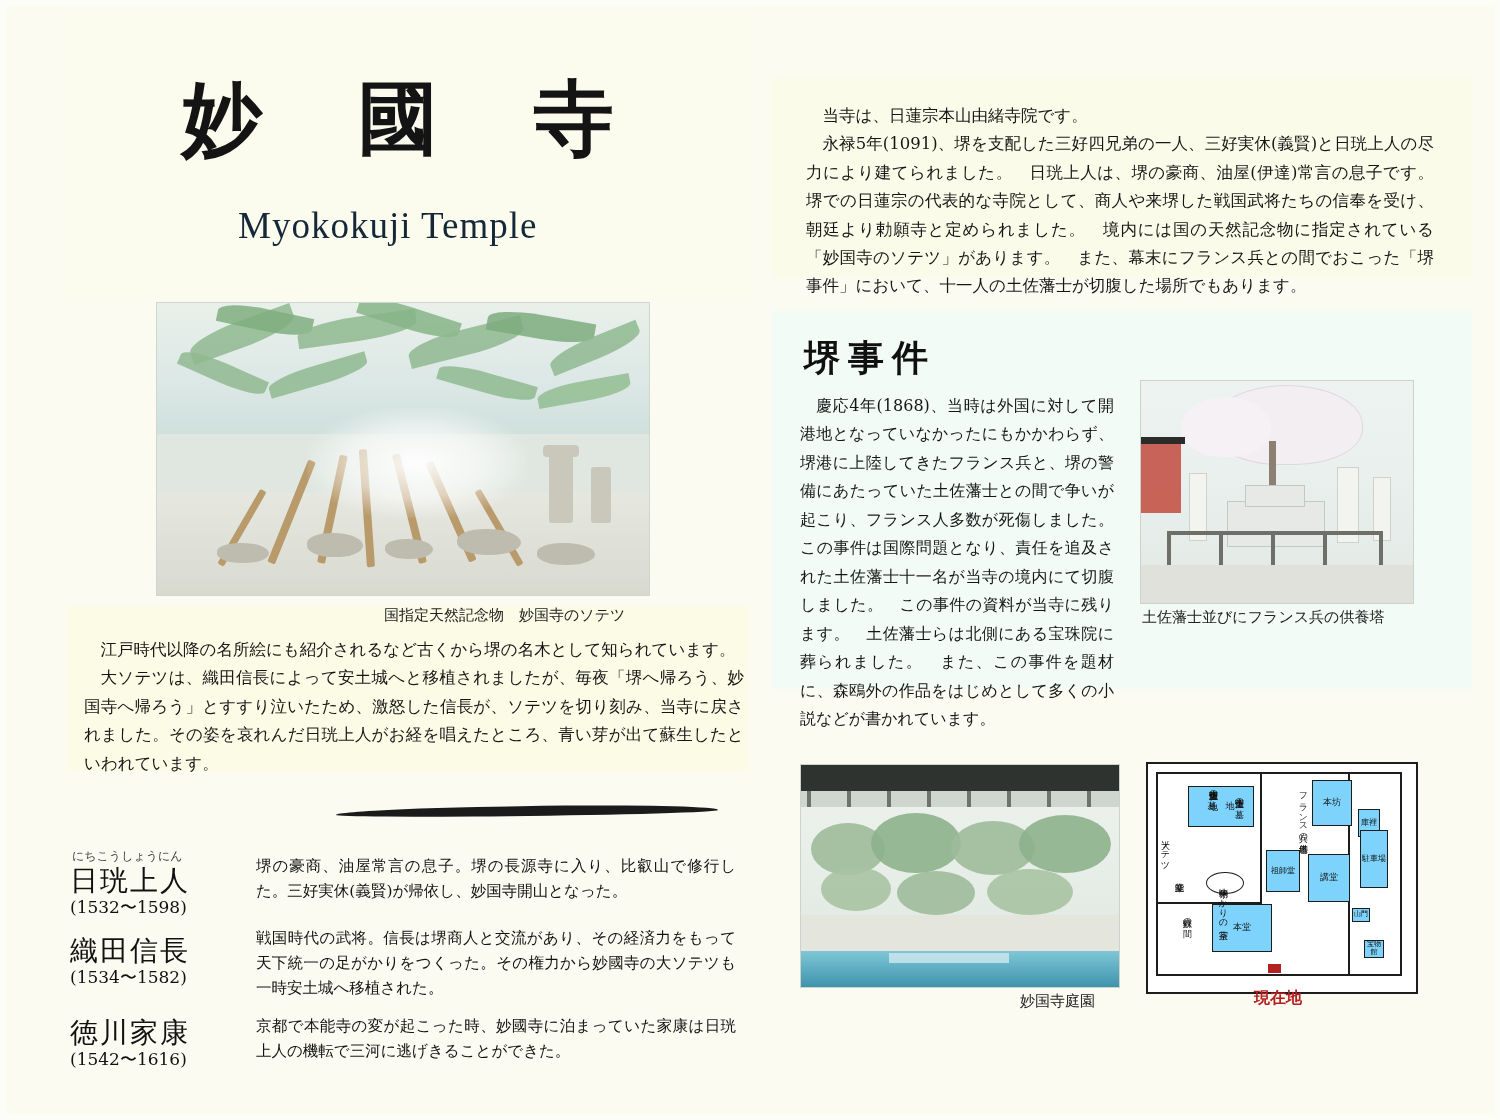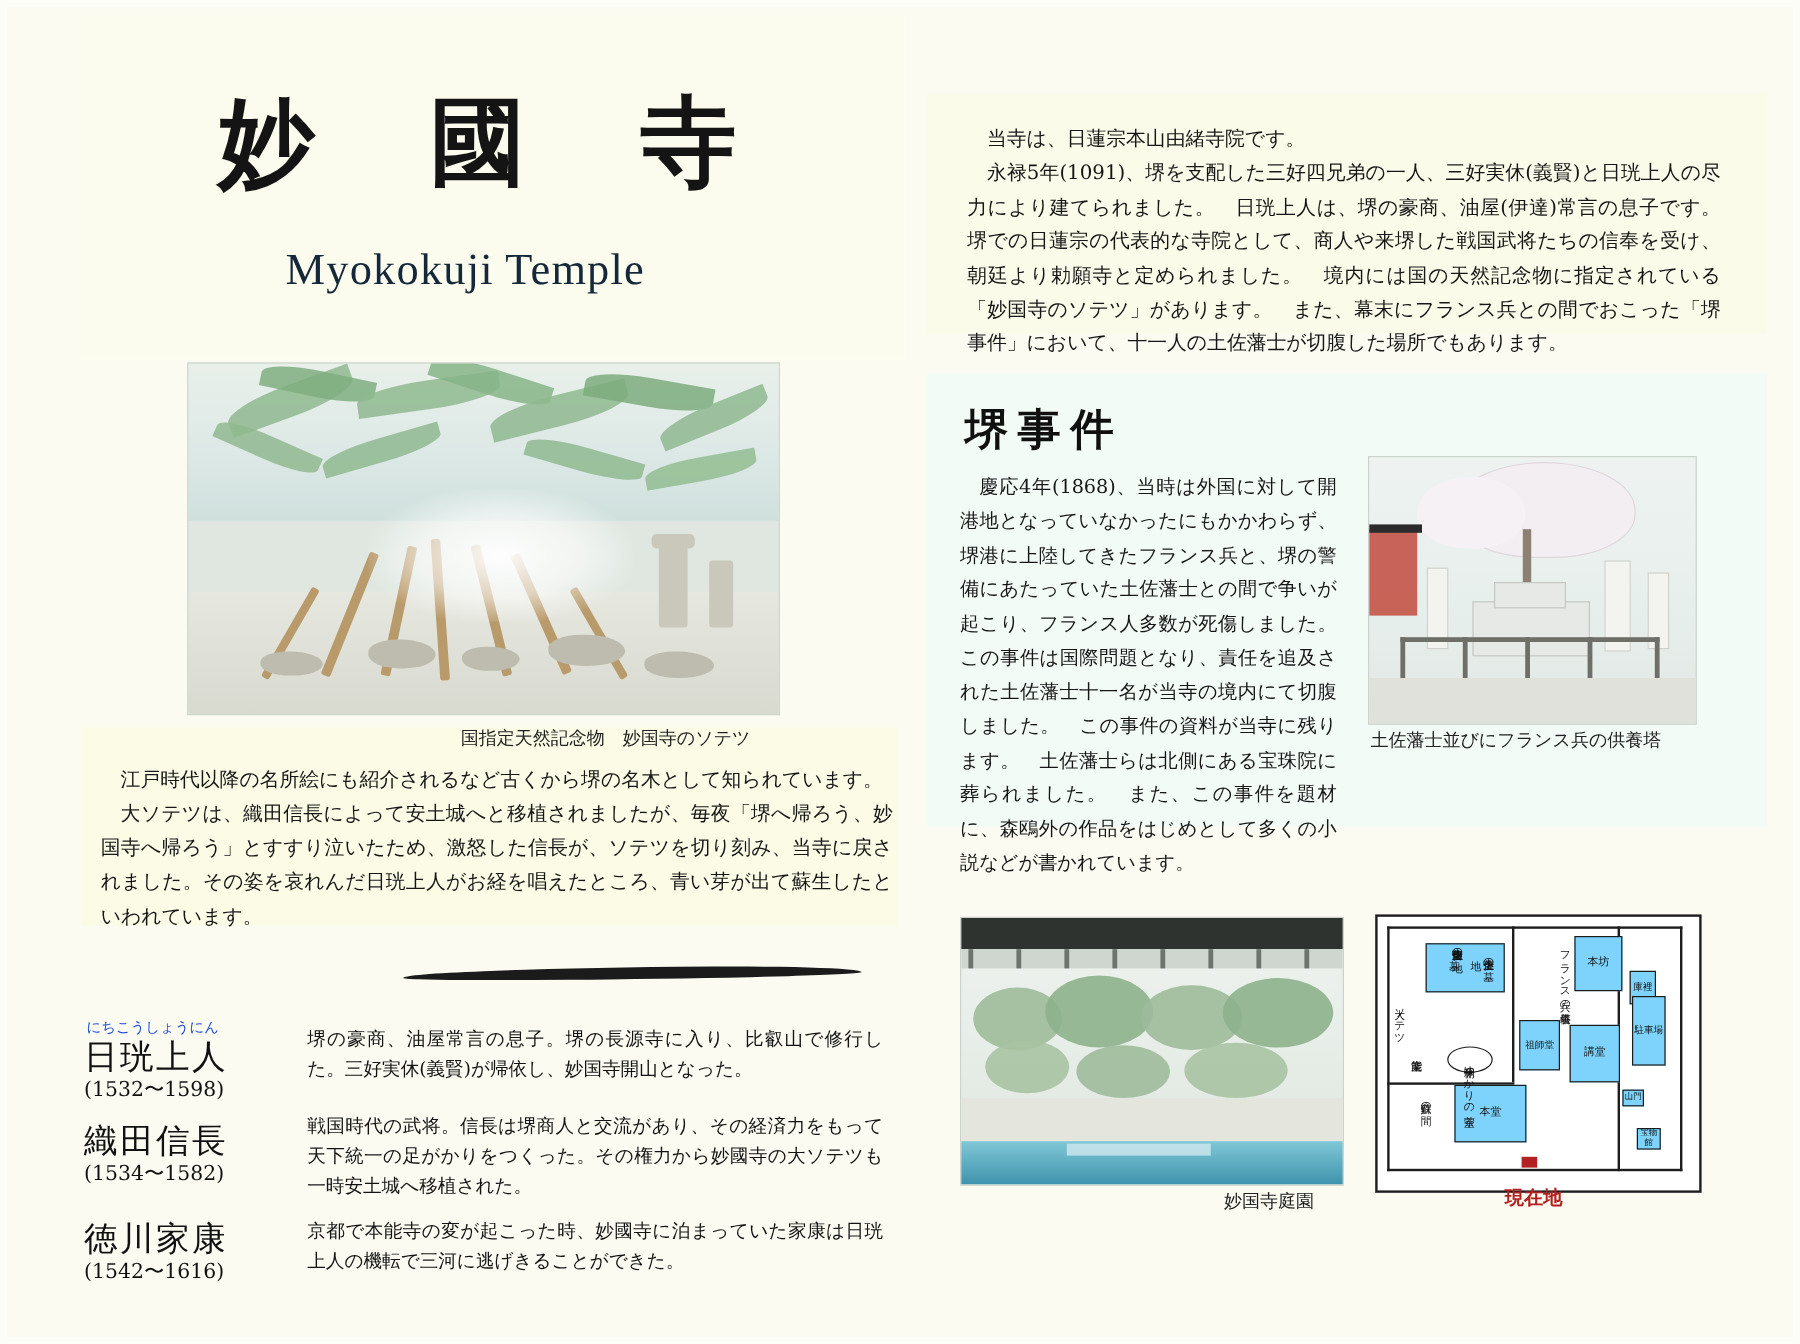--- a/index.html
+++ b/index.html
@@ -162,21 +162,21 @@
     font-family: "DejaVu Serif", serif;
     font-size: 28px;
     letter-spacing: 2px;
     color: #111;
     white-space: nowrap;
   }
   .person-ruby {
     position: absolute;
     font-family: "DejaVu Serif", serif;
     font-size: 12px;
-    color: #1d4ed8;
+    color: #404040;
     white-space: nowrap;
   }
   .person-years {
     position: absolute;
     font-family: "DejaVu Serif", serif;
     font-size: 17px;
     color: #111;
     white-space: nowrap;
   }
   .person-desc {

